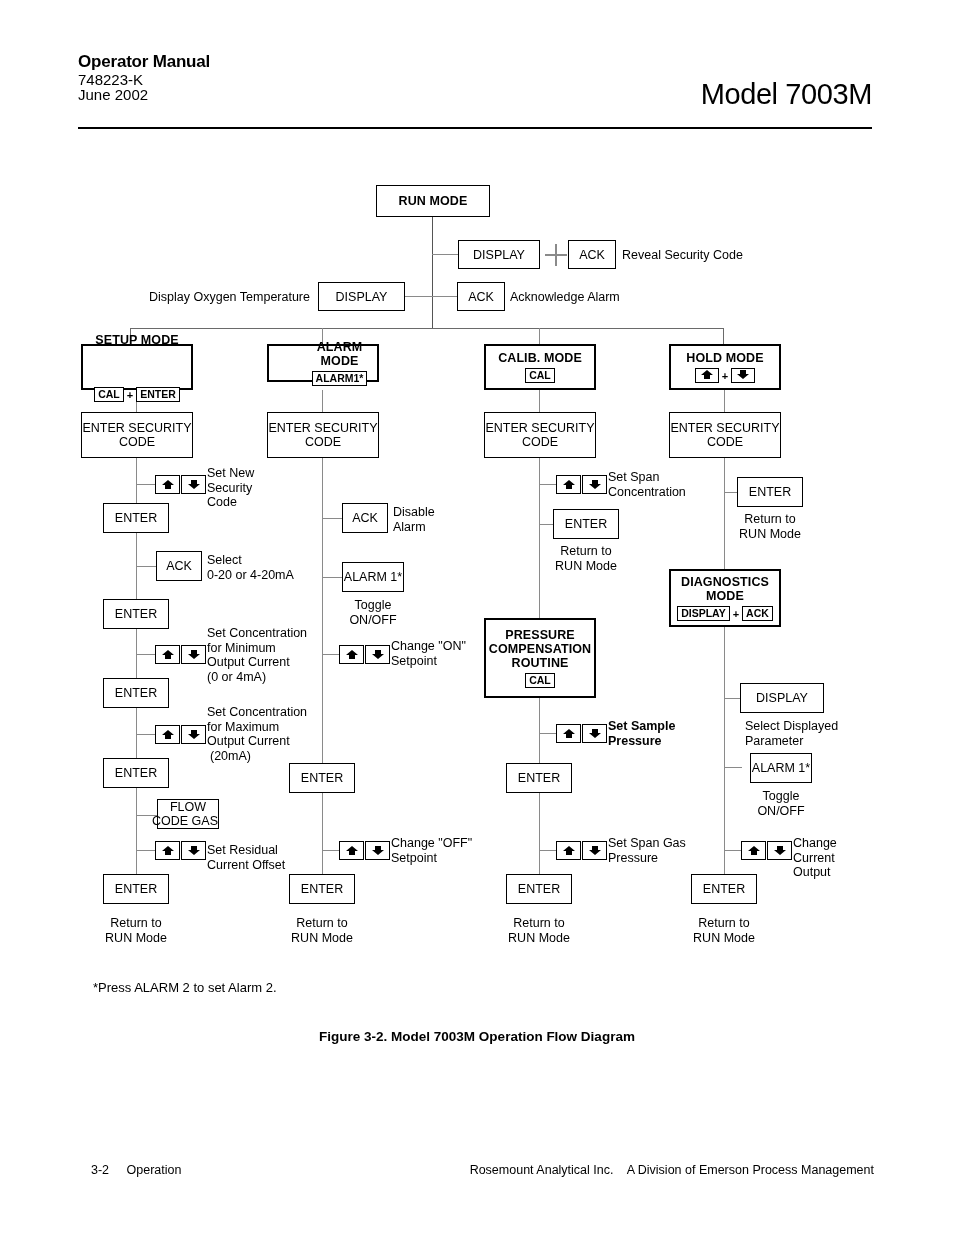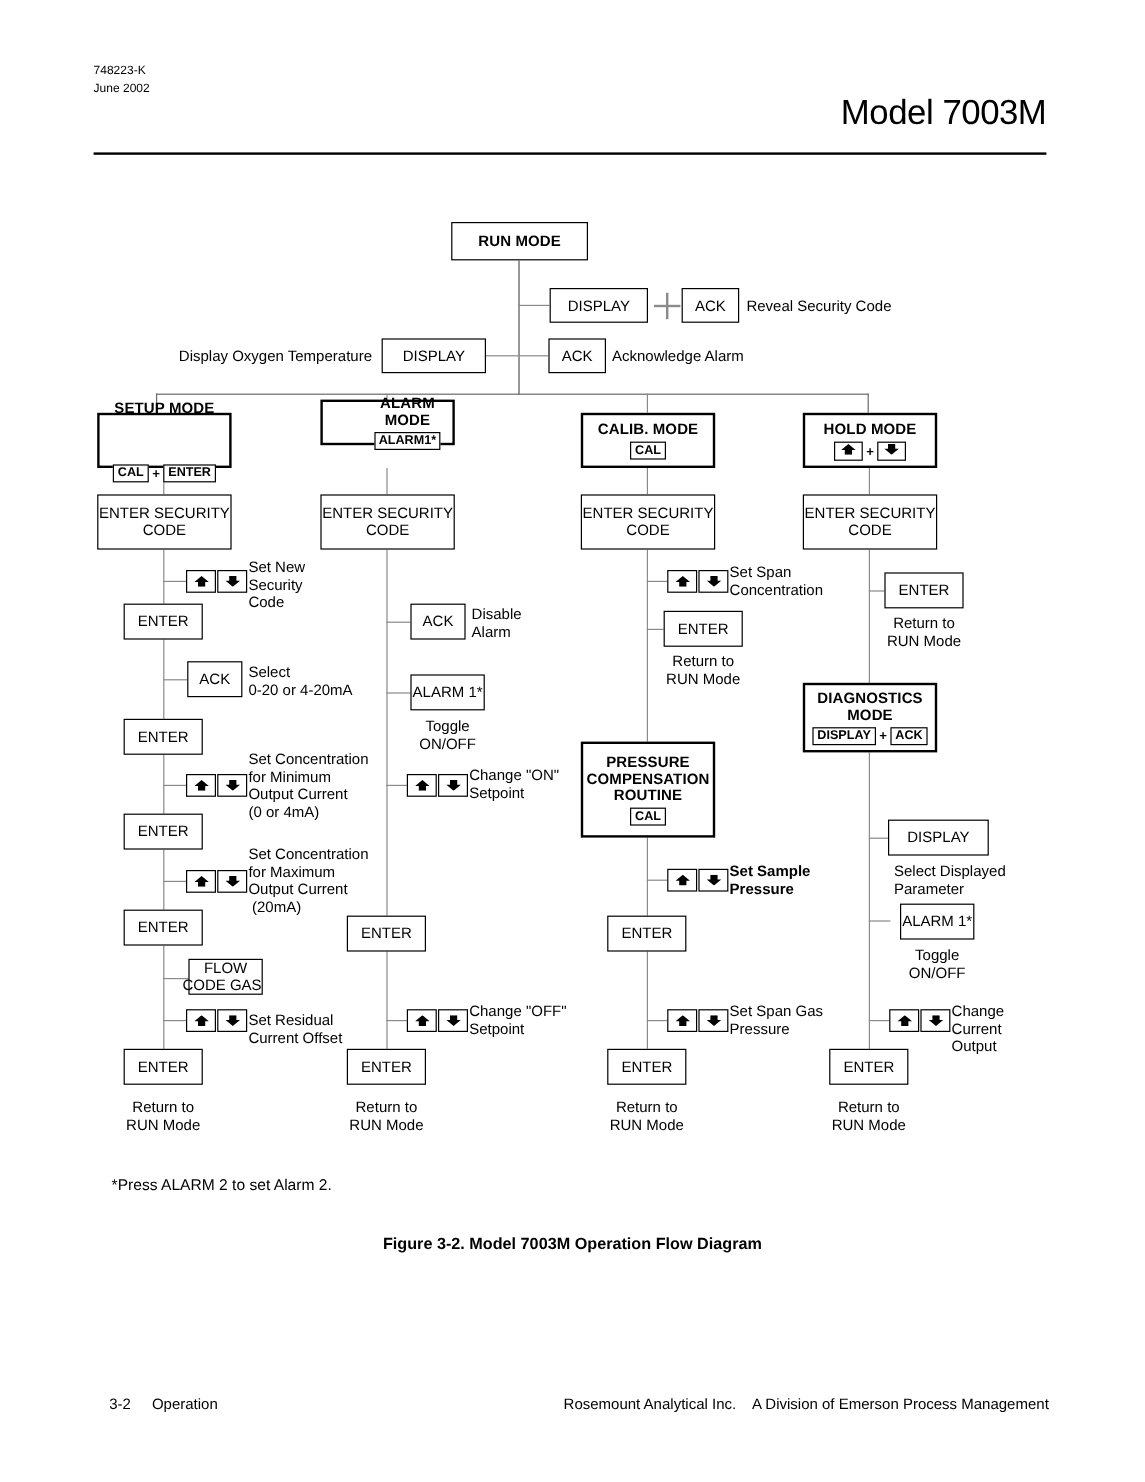--- a/index.html
+++ b/index.html
@@ -22,21 +22,21 @@
     left: 78px; top: 52px;
     width: 794px;
     height: 78px;
   }
   #doc-title {
     font-size: 17px;
     font-weight: bold;
     letter-spacing: -0.2px;
   }
   #doc-number, #doc-date {
-    font-size: 10px;
+    font-size: 15px;
     line-height: 15px;
   }
   #model-name {
     position: absolute;
     right: 0; top: 26px;
     font-size: 29px;
     letter-spacing: -0.4px;
   }
   #header-rule {
     position: absolute;
@@ -185,20 +185,21 @@
     position: absolute;
     right: 80px; top: 1163px;
     font-size: 12.5px;
     white-space: pre;
   }
 </style>
 </head>
 <body>
 
 <div id="header">
+  <div id="doc-title">Operator Manual</div>
   <div id="doc-number">748223-K</div>
   <div id="doc-date">June 2002</div>
   <div id="model-name">Model 7003M</div>
 </div>
 <div id="header-rule"></div>
 
 <div id="diagram">
 
   <div class="box" style="left:376px; top:185px; width:114px; height:32px;">
     <span class="ttl">RUN MODE</span>
@@ -235,21 +236,21 @@
 
   <div class="box bold stack" style="left:81px; top:344px; width:112px; height:46px;gap:40px;">
     <span class="ttl">SETUP MODE</span>
     <span class="keyrow">
       <span class="keycap">CAL</span>
       <span class="plus">+</span>
       <span class="keycap">ENTER</span>
     </span>
   </div>
 
-  <div class="box bold stack" style="left:267px; top:333px; width:112px; height:38px;padding-left:33px;">
+  <div class="box bold stack" style="left:267px; top:344px; width:112px; height:38px;padding-left:33px;">
     <span class="ttl">ALARM MODE</span>
     <span class="keyrow">
       <span class="keycap">ALARM1*</span>
     </span>
   </div>
 
   <div class="box bold stack" style="left:484px; top:344px; width:112px; height:46px;">
     <span class="ttl">CALIB. MODE</span>
     <span class="keyrow">
       <span class="keycap">CAL</span>

